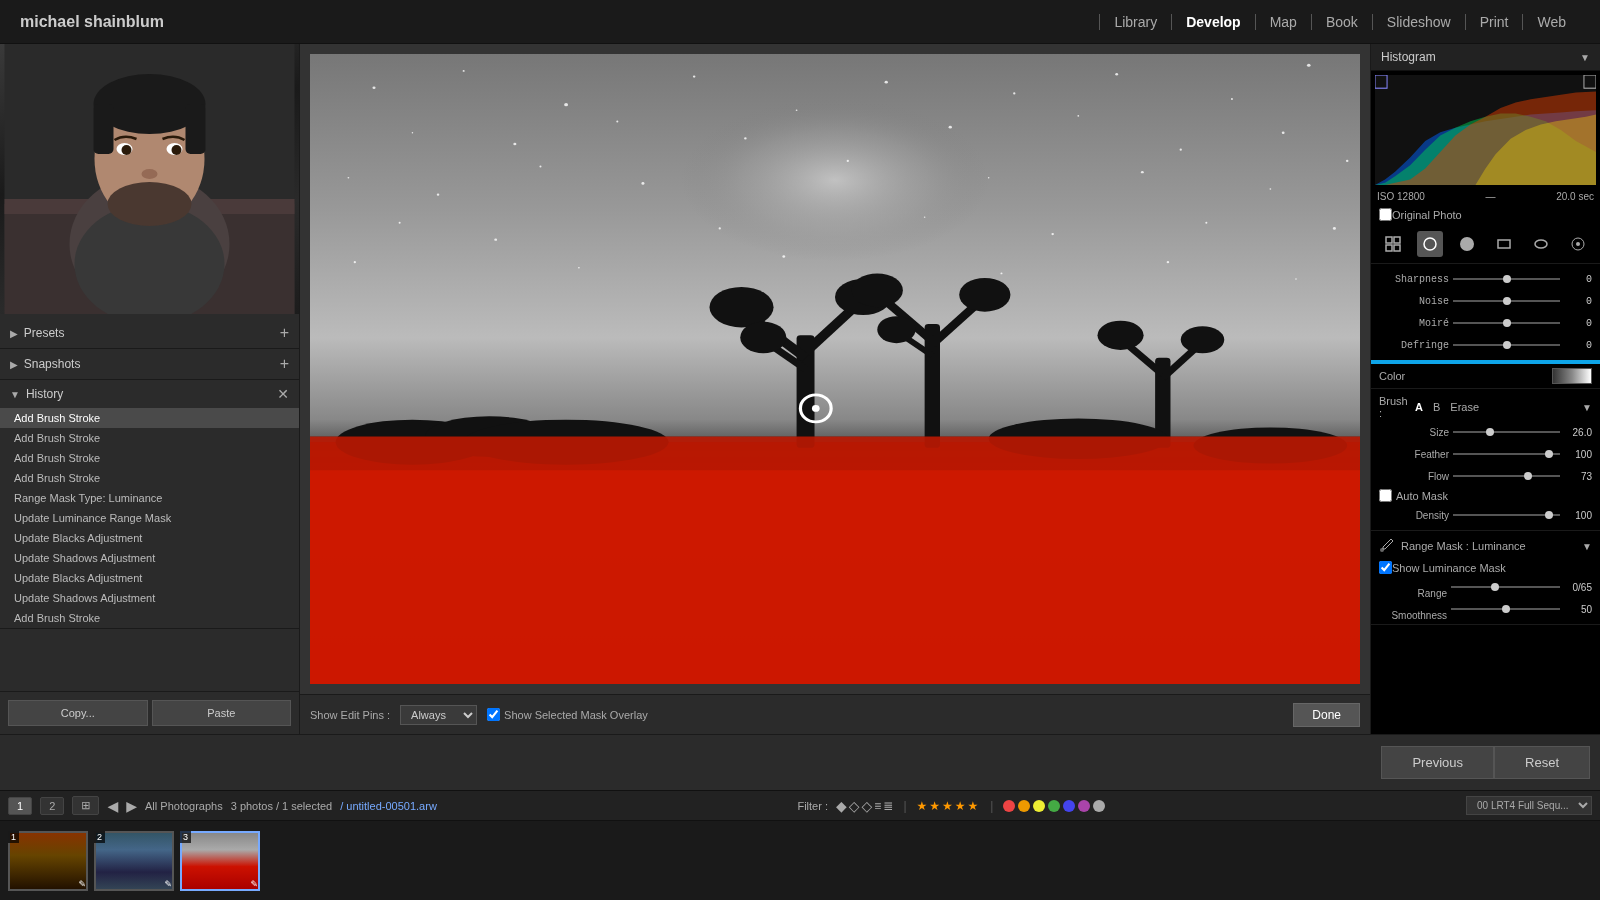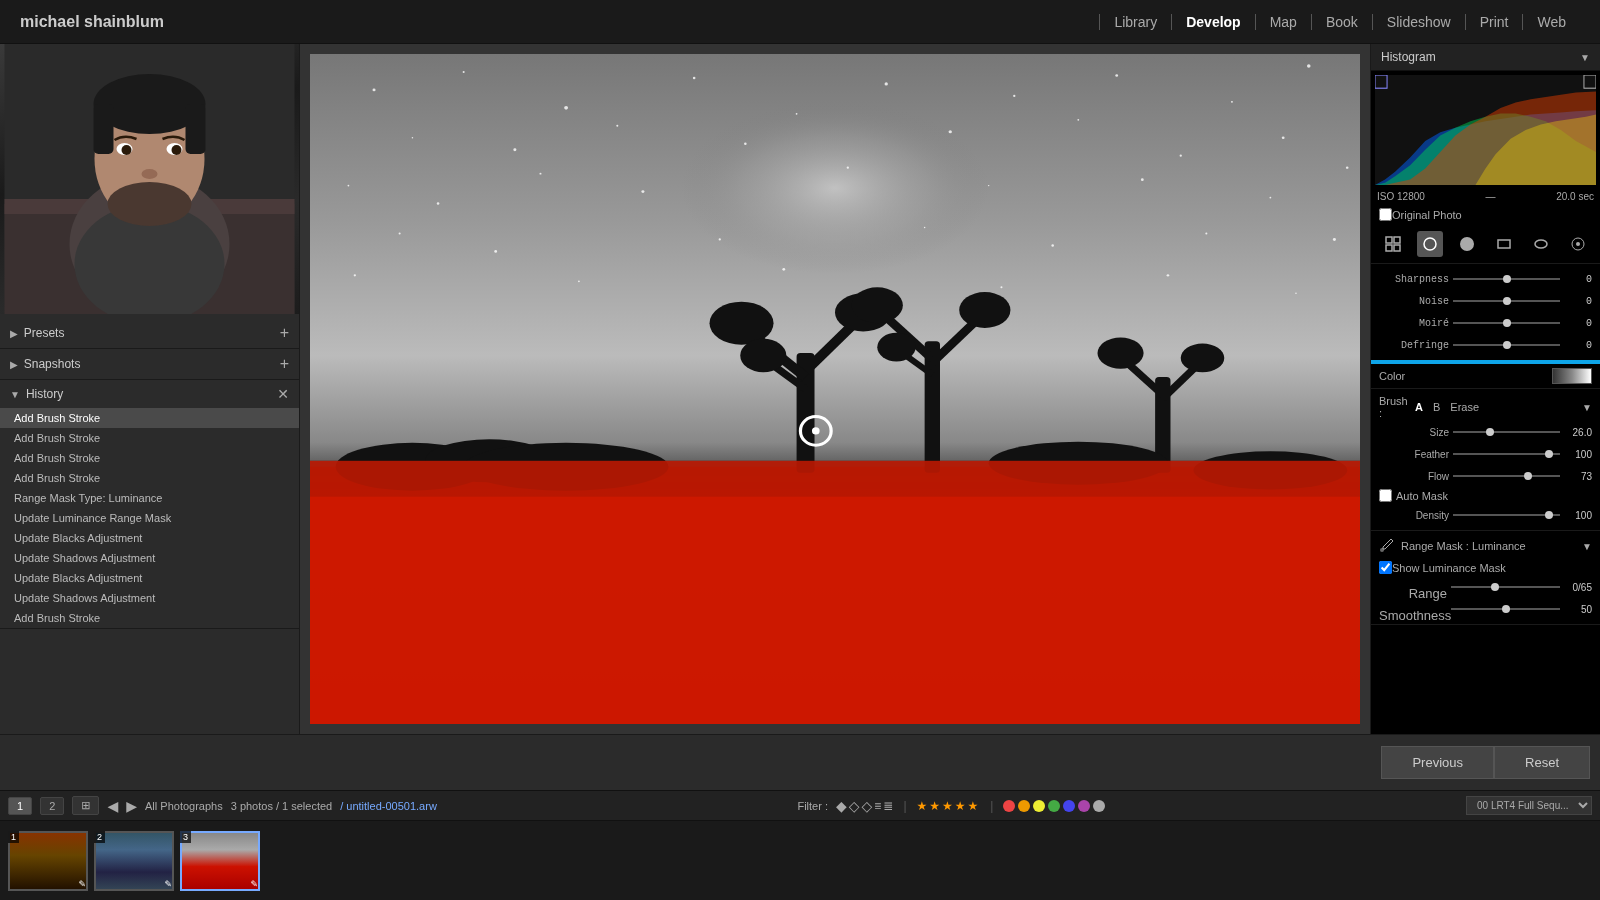--- a/index.html
+++ b/index.html
@@ -372,21 +372,21 @@
       padding: 2px 0;
       font-size: 11px;
       color: #aaa;
     }
     .rm-slider-row {
       display: flex;
       align-items: center;
       height: 22px;
       gap: 4px;
     }
-    .rm-row-label { width: 68px; font-size: 13px; color: #aaa; text-align: right; flex-shrink: 0; margin-top: 12px; }
+    .rm-row-label { width: 68px; font-size: 10px; color: #aaa; text-align: right; flex-shrink: 0; margin-top: 12px; }
 
     
     #bottom-actions {
       height: 56px;
       background: #2b2b2b;
       border-top: 1px solid #1a1a1a;
       display: flex;
       align-items: center;
       justify-content: space-between;
       padding: 0 10px;
@@ -601,20 +601,24 @@
             <div class="history-item">Update Luminance Range Mask</div>
             <div class="history-item">Update Blacks Adjustment</div>
             <div class="history-item">Update Shadows Adjustment</div>
             <div class="history-item">Update Blacks Adjustment</div>
             <div class="history-item">Update Shadows Adjustment</div>
             <div class="history-item">Add Brush Stroke</div>
           </div>
       </div>
     </div>
 
+    <div style="display:flex; gap:4px; padding:8px 8px; background:#2b2b2b; border-top:1px solid #1a1a1a;">
+      <button class="action-btn" style="flex:1;padding:6px 8px;font-size:11px;">Copy...</button>
+      <button class="action-btn" style="flex:1;padding:6px 8px;font-size:11px;">Paste</button>
+    </div>
   </div>
 
   <div id="center-area">
     <div id="photo-canvas">
       <div class="photo-bg">
 
         <svg width="100%" height="100%" style="position:absolute;top:0;left:0;" viewBox="0 0 820 560" preserveAspectRatio="none">
 
           <defs>
             <linearGradient id="skyGrad" x1="0" y1="0" x2="0" y2="1">
@@ -716,20 +720,34 @@
           </g>
 
           <rect x="0" y="340" width="820" height="220" fill="rgba(210,25,0,0.8)"></rect>
 
           <circle cx="395" cy="315" r="12" fill="none" stroke="white" stroke-width="2.5"></circle>
           <circle cx="395" cy="315" r="3" fill="white"></circle>
         </svg>
       </div>
     </div>
 
+    <div id="bottom-toolbar">
+      <span class="toolbar-label">Show Edit Pins :</span>
+      <select class="toolbar-dropdown">
+        <option>Always</option>
+        <option>Never</option>
+        <option>Auto</option>
+        <option>Selected</option>
+      </select>
+      <label class="toolbar-checkbox-label">
+        <input type="checkbox" class="toolbar-checkbox" checked="" style="">
+        <span>Show Selected Mask Overlay</span>
+      </label>
+      <button class="done-btn">Done</button>
+    </div>
   </div>
 
   <div id="right-panel">
 
     <div class="right-panel-header">
       <span class="right-panel-title">Histogram</span>
       <span class="right-panel-arrow">▼</span>
     </div>
 
     <div id="histogram-area">

